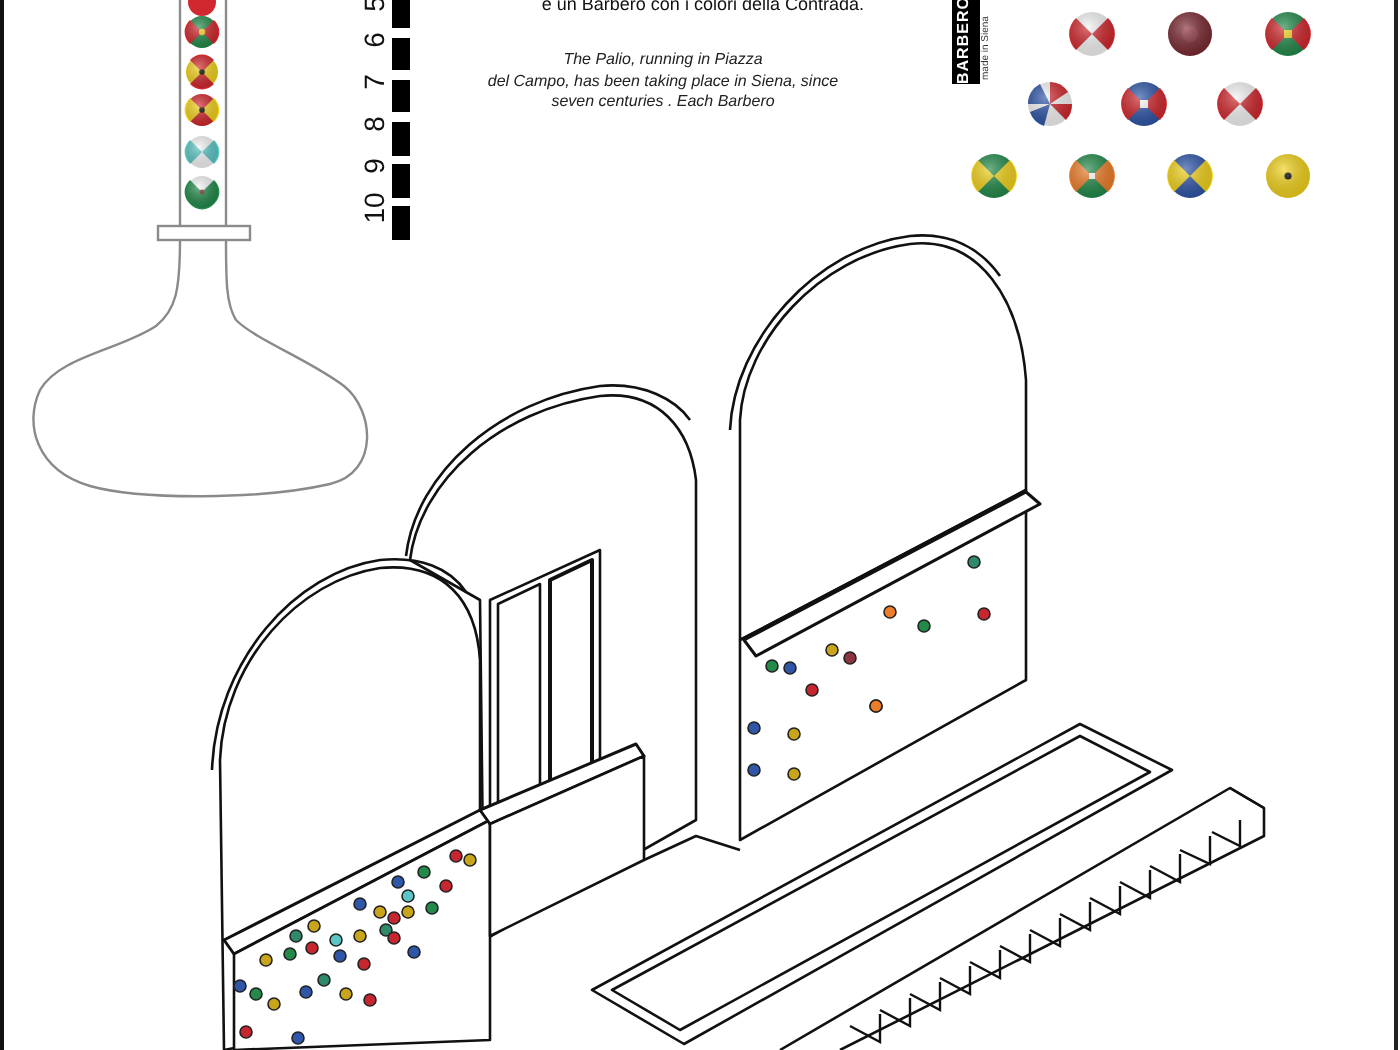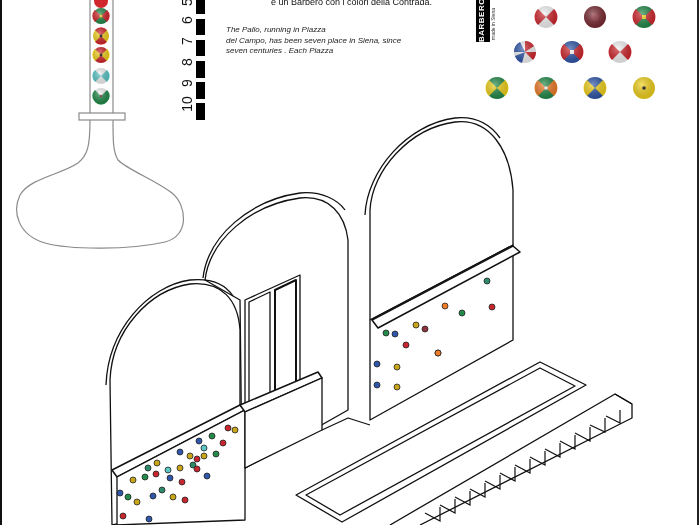--- a/index.html
+++ b/index.html
@@ -2,21 +2,21 @@
 <html><head>
 <meta charset="utf-8">
 <style>
   html, body { margin:0; padding:0; background:#ffffff; }
   body { width:700px; height:525px; overflow:hidden; position:relative; font-family:"Liberation Sans", sans-serif; }
   .page { position:absolute; left:0; top:0; width:700px; height:387px; background:#fff;text-decoration:underline; }
   .border-left { position:absolute; left:0; top:0; width:2px; height:525px; background:#111; }
   .border-right { position:absolute; left:697px; top:0; width:2px; height:525px; background:#222; }
   svg.art { position:absolute; left:0; top:0; }
   .it-line { position:absolute; left:212px; top:-3px; width:220px; font-size:9px; color:#111; text-align:right; white-space:nowrap; }
-  .en-text { position:absolute; left:226px; top:25px; width:211px; font-size:8px; line-height:10.5px; font-style:italic; color:#222; text-align:left; }
+  .en-text { position:absolute; left:226px; top:25px; width:211px; font-size:8px; line-height:10.5px; font-style:italic; color:#222; text-align:center; }
   .ruler-num { position:absolute; left:0; width:18px; font-size:14px; color:#111; transform:rotate(-90deg); transform-origin:center; text-align:center; }
   .ruler-bar { position:absolute; left:196px; width:9px; background:#000; }
   .brand { position:absolute; left:476px; top:0; width:14px; height:42px; background:#000; }
   .brand-text { position:absolute; left:477px; top:42px; font-size:8px; font-weight:bold; color:#fff; transform:rotate(-90deg); transform-origin:0 0; white-space:nowrap; letter-spacing:0.5px; }
   .brand-sub { position:absolute; left:490px; top:40px; font-size:5px; color:#333; transform:rotate(-90deg); transform-origin:0 0; white-space:nowrap; }
 </style>
 </head>
 <body>
 
 <div class="page">
@@ -243,20 +243,20 @@
     <div class="ruler-num" style="left:178px;top:12px">6</div>
     <div class="ruler-num" style="left:178px;top:33px">7</div>
     <div class="ruler-num" style="left:178px;top:54px">8</div>
     <div class="ruler-num" style="left:178px;top:75px">9</div>
     <div class="ruler-num" style="left:178px;top:96px">10</div>
   </div>
 
   <div class="it-line">è un Barbero con i colori della Contrada.</div>
   <div class="en-text">
     <div>The Palio, running in Piazza</div>
-    <div>del Campo, has been seven place in Siena, since</div>
-    <div>seven centuries . Each Piazza</div>
+    <div>del Campo, has been taking place in Siena, since</div>
+    <div>seven centuries . Each Barbero</div>
   </div>
 
   <div class="brand"></div>
   <div class="brand-text">BARBERO</div>
   <div class="brand-sub">made in Siena</div>
 </div>
 
 </body></html>

